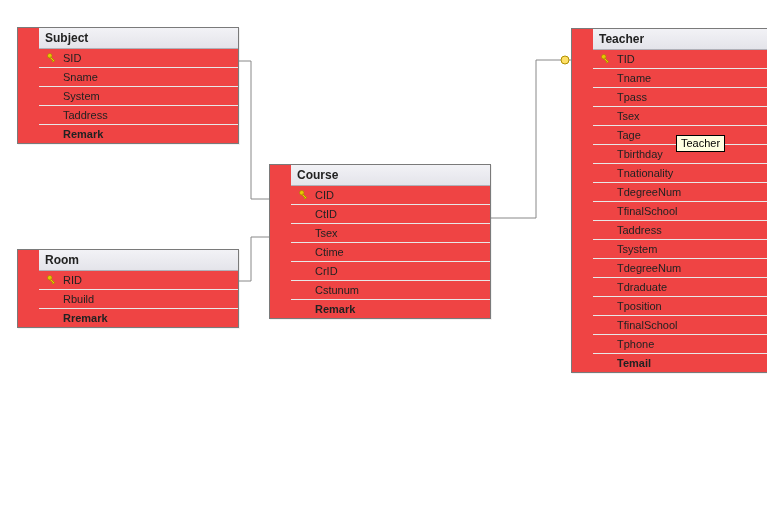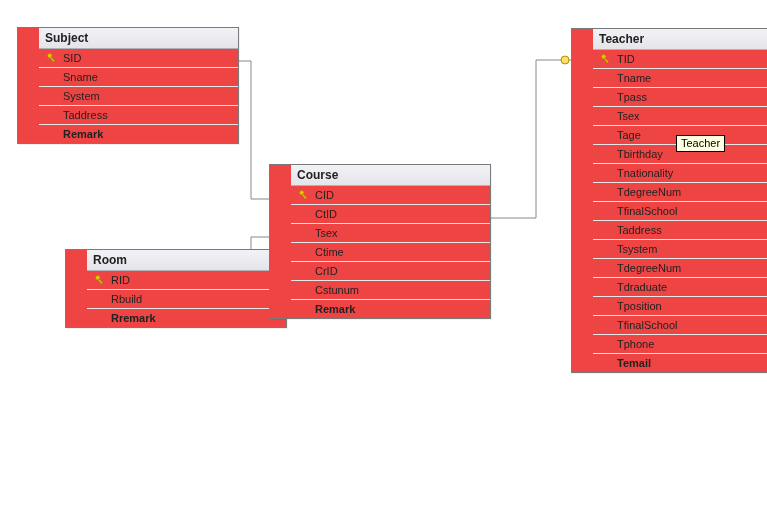--- a/index.html
+++ b/index.html
@@ -132,21 +132,21 @@
         <div class="key-col"></div>
         <div class="field-label">Taddress</div>
       </div>
       <div class="table-row">
         <div class="key-col"></div>
         <div class="field-label">Remark</div>
       </div>
     </div>
 </div>
 
-<div class="table-box" style="left:17px; top:249px; width:199px;margin-left:48px;">
+<div class="table-box" style="left:17px; top:249px; width:199px;">
   <div class="table-header">Room</div>
   <div>
       <div class="table-row">
         <div class="key-col key-icon">
           <svg width="12" height="12" viewBox="0 0 16 16">
             <g fill="#e8c800" stroke="#a08000" stroke-width="0.8">
               <circle cx="5" cy="5" r="3"></circle>
               <rect x="6.5" y="6.5" width="7" height="2" transform="rotate(45 6.5 6.5)"></rect>
               <rect x="10" y="10" width="2" height="3" transform="rotate(45 10 10)"></rect>
             </g>

